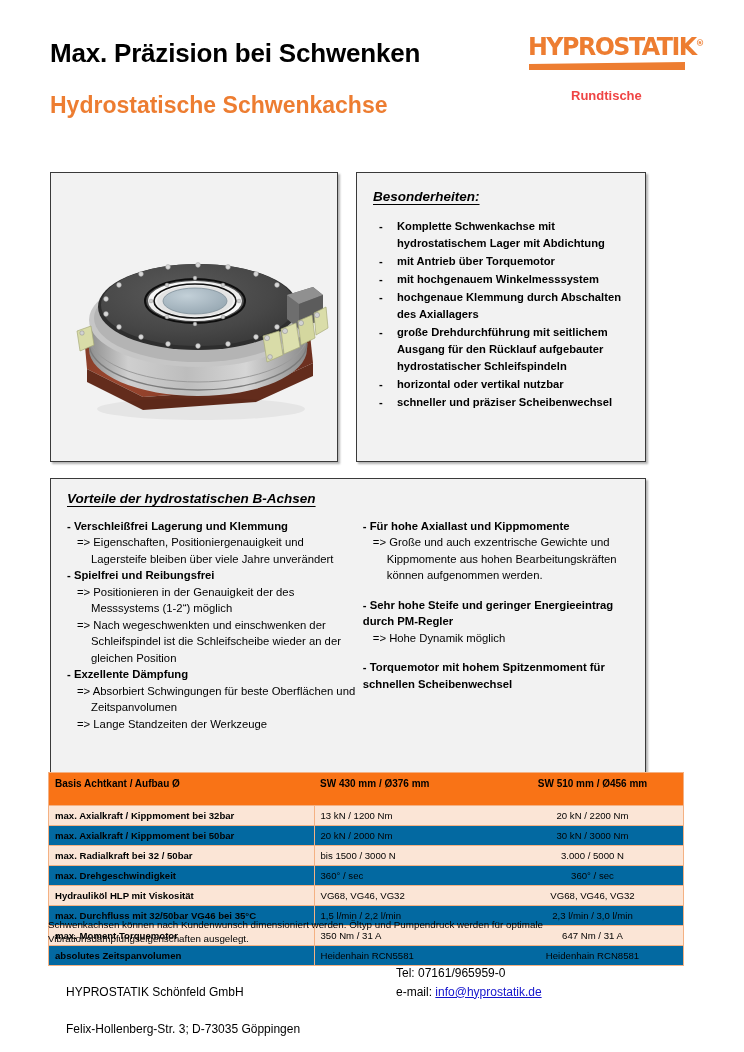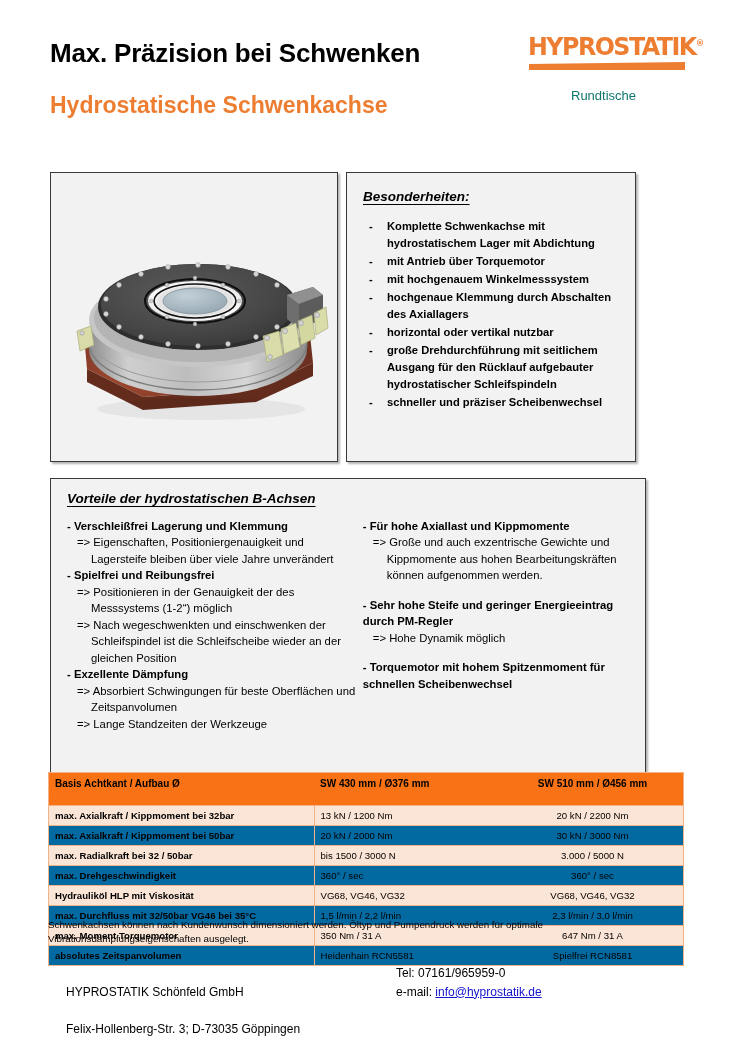--- a/index.html
+++ b/index.html
@@ -67,41 +67,41 @@
     position: absolute;
     left: 529px; top: 62px;
     width: 156px; height: 8px;
     background: #ED7D31;
     clip-path: polygon(0 2px, 100% 0, 100% 100%, 0 100%);
   }
   .logo-tagline {
     position: absolute;
     left: 571px; top: 88px;
     font-size: 13px;
-    font-weight: normal;
-    color: #0f766e;
+    font-weight: bold;
+    color: #ef4444;
     white-space: nowrap;
   }
 
   
   .panel {
     position: absolute;
     background: #F2F2F2;
     border: 1.6px solid #3A3A3A;
     box-sizing: border-box;
     box-shadow: 2px 2px 2px rgba(0,0,0,0.30);
   }
   .panel-image {
     left: 50px; top: 172px;
     width: 288px; height: 290px;
     background: #F2F2F2;
     overflow: hidden;
   }
   .panel-features {
-    left: 346px; top: 172px;
+    left: 356px; top: 172px;
     width: 290px; height: 290px;
   }
   .panel-advantages {
     left: 50px; top: 478px;
     width: 596px; height: 340px;
   }
 
   .panel-title {
     font-size: 13.5px;
     font-weight: bold;
@@ -358,22 +358,22 @@
 </div>
 
 <div class="panel panel-features">
   <div class="features-inner">
     <div class="panel-title">Besonderheiten:</div>
     <ul class="feat-list">
       <li class="feat-item">Komplette Schwenkachse mit hydrostatischem Lager mit Abdichtung</li>
       <li class="feat-item">mit Antrieb über Torquemotor</li>
       <li class="feat-item">mit hochgenauem Winkelmesssystem</li>
       <li class="feat-item">hochgenaue Klemmung durch Abschalten des Axiallagers</li>
+      <li class="feat-item">große Drehdurchführung mit seitlichem Ausgang für den Rücklauf aufgebauter hydrostatischer Schleifspindeln</li>
       <li class="feat-item">horizontal oder vertikal nutzbar</li>
-      <li class="feat-item">große Drehdurchführung mit seitlichem Ausgang für den Rücklauf aufgebauter hydrostatischer Schleifspindeln</li>
       <li class="feat-item">schneller und präziser Scheibenwechsel</li>
     </ul>
   </div>
 </div>
 
 <div class="panel panel-advantages">
   <div class="adv-inner">
     <div class="panel-title">Vorteile der hydrostatischen B-Achsen</div>
 
     <div class="adv-cols">
@@ -453,21 +453,21 @@
       <td class="c2">2,3 l/min / 3,0 l/min</td>
     </tr>
     <tr class="body-row row-tint">
       <td class="c0">max. Moment Torquemotor</td>
       <td class="c1">350 Nm / 31 A</td>
       <td class="c2">647 Nm / 31 A</td>
     </tr>
     <tr class="body-row last-row row-plain">
       <td class="c0">absolutes Zeitspanvolumen</td>
       <td class="c1">Heidenhain RCN5581</td>
-      <td class="c2">Spielfrei RCN8581</td>
+      <td class="c2">Heidenhain RCN8581</td>
     </tr>
   </tbody>
 </table>
 
 <div class="footnote">Schwenkachsen können nach Kundenwunsch dimensioniert werden. Öltyp und Pumpendruck werden für optimale Vibrationsdämpfungseigenschaften ausgelegt.</div>
 
 <div class="contact">
   <div class="contact-left">
     <div>HYPROSTATIK Schönfeld GmbH</div>
     <div>Felix-Hollenberg-Str. 3;  D-73035 Göppingen</div>

